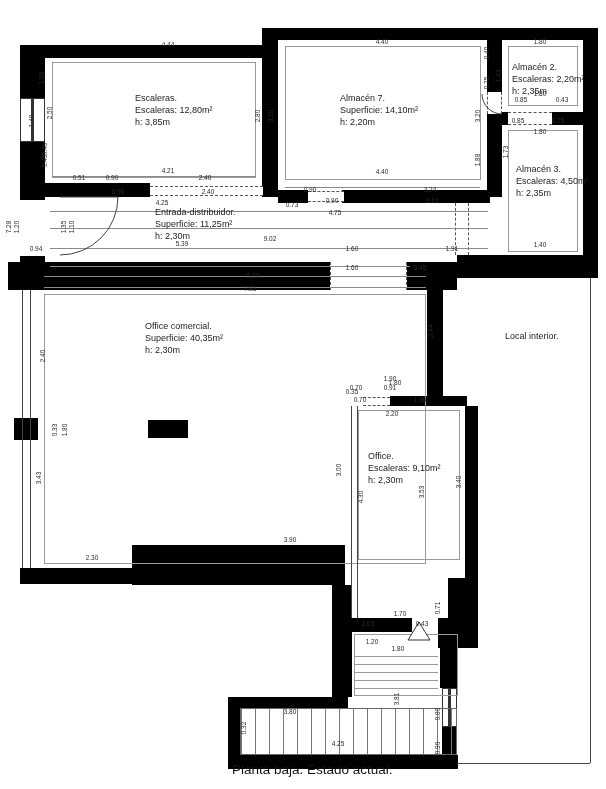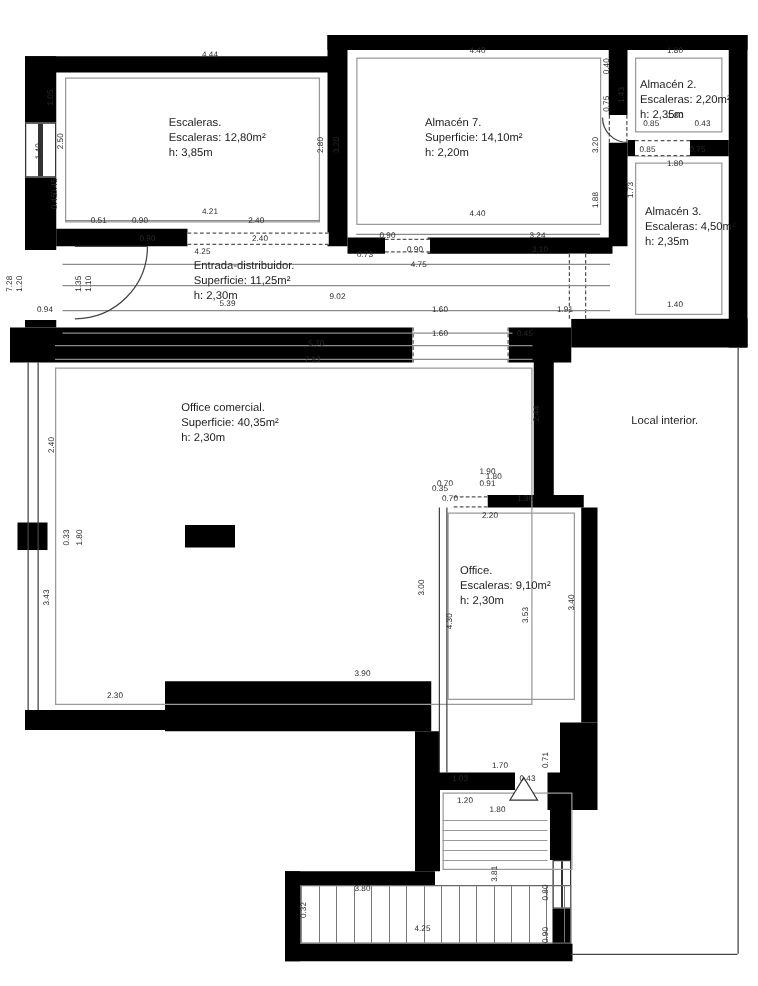--- a/index.html
+++ b/index.html
@@ -223,13 +223,14 @@
       <span class="dim" style="left: 372px; top: 641px;">1.20</span>
       <span class="dim" style="left: 398px; top: 648px;">1.80</span>
       <span class="dim" style="left: 290px; top: 711px;">3.80</span>
       <span class="dim" style="left: 338px; top: 743px;">4.25</span>
       <span class="dim v" style="left: 243px; top: 728px;">0.32</span>
       <span class="dim v" style="left: 396px; top: 699px;">3.81</span>
       <span class="dim v" style="left: 437px; top: 714px;">0.80</span>
       <span class="dim v" style="left: 437px; top: 748px;">0.90</span>
     </div>
 
+  <div class="plan-title" style="left:232px;top:762px">Planta baja. Estado actual.</div>
 </div>
 
 </body></html>

